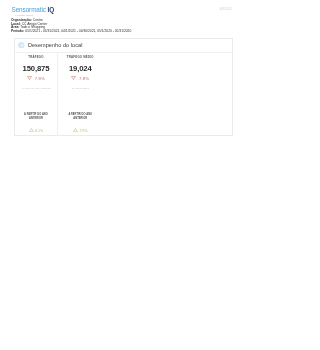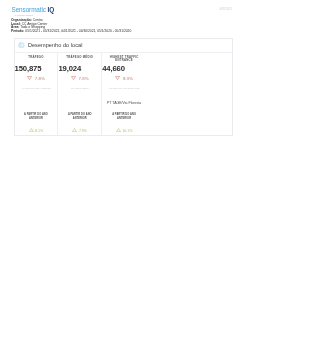--- a/index.html
+++ b/index.html
@@ -21,21 +21,21 @@
           border:0.5px solid #e9ebee; background:#fff; }
   .card-hd { height:14px; position:relative; border-bottom:0.5px solid #edeff2;}
   .hd-ic { position:absolute; left:3.6px; top:3.2px; width:6.6px; height:6.6px; line-height:0;}
   .hd-t { position:absolute; left:13.3px; top:3.4px; font-size:5.55px; line-height:7px; color:#3b3b3b; letter-spacing:.05px;}
 
   .cols { display:flex; height:83px; }
   .col { width:43.8px; border-right:0.5px solid #edeff2; position:relative; }
   .col:last-child { border-right:none; }
 
   .lbl { position:absolute; left:3px; right:3px; top:3.2px; font-size:2.8px; line-height:3.5px; color:#555; text-align:center; letter-spacing:.25px; font-weight:600;}
-  .val { position:absolute; left:0; right:0; top:12.1px; font-size:7.7px; line-height:8px; font-weight:700; color:#2a2a2a; letter-spacing:-0.15px;}
+  .val { position:absolute; left:0; right:0; top:12.1px; font-size:7.7px; line-height:8px; font-weight:700; text-align:center; color:#2a2a2a; letter-spacing:-0.15px;}
   .delta { position:absolute; left:0; right:0; top:23.6px; font-size:4.4px; line-height:4.8px; color:#bf7b6f; text-align:center;}
   .delta .tri { display:inline-block; vertical-align:-0.6px; margin-right:2.6px;}
   .sub { position:absolute; left:2px; right:2px; top:34.2px; font-size:1.95px; line-height:2.4px; color:#c5c5c5; text-align:center; letter-spacing:.1px;}
   .lbl2 { position:absolute; left:5.5px; right:5.5px; top:60.8px; font-size:2.55px; line-height:4.1px; color:#4d4d4d; text-align:center; letter-spacing:.08px; font-weight:600;}
   .delta2 { position:absolute; left:0; right:0; top:75.5px; font-size:3.6px; line-height:4px; color:#c2b85e; text-align:center;}
   .delta2 .tri { display:inline-block; vertical-align:-0.4px; margin-right:1.4px;}
   .entrance { position:absolute; left:1px; right:1px; top:48px; font-size:3.5px; line-height:4px; color:#4a4a4a; text-align:center;}
 </style>
 </head>
 <body>
@@ -89,28 +89,15 @@
           <div class="val">19,024</div>
           <div class="delta"><svg class="tri" width="5.0" height="4.2" viewBox="0 0 11 9">
               <path d="M1 1 L10 1 L5.5 8 Z" fill="none" stroke="#bf7b6f" stroke-width="1.2" stroke-linejoin="round"></path>
             </svg>7.8%</div>
           <div class="sub">TRÁFEGO MÉDIO</div>
           <div class="lbl2">A PARTIR DO ANO ANTERIOR</div>
           <div class="delta2"><svg class="tri" width="5.0" height="4.2" viewBox="0 0 11 9">
               <path d="M5.5 1 L10 8 L1 8 Z" fill="none" stroke="#c2b85e" stroke-width="1.2" stroke-linejoin="round"></path>
             </svg>7.9%</div>
         </div>
-        <div class="col">
-          <div class="lbl">HIGHEST TRAFFIC ENTRANCE</div>
-          <div class="val">44,660</div>
-          <div class="delta"><svg class="tri" width="5.0" height="4.2" viewBox="0 0 11 9">
-              <path d="M1 1 L10 1 L5.5 8 Z" fill="none" stroke="#bf7b6f" stroke-width="1.2" stroke-linejoin="round"></path>
-            </svg>8.3%</div>
-          <div class="sub">HIGHEST TRAFFIC ENTRANCE</div>
-          <div class="entrance">PT TAGE/Via Floresta</div>
-          <div class="lbl2">A PARTIR DO ANO ANTERIOR</div>
-          <div class="delta2"><svg class="tri" width="5.0" height="4.2" viewBox="0 0 11 9">
-              <path d="M5.5 1 L10 8 L1 8 Z" fill="none" stroke="#c2b85e" stroke-width="1.2" stroke-linejoin="round"></path>
-            </svg>10.1%</div>
-        </div>
       </div>
   </div>
 </div>
 
 </body></html>

